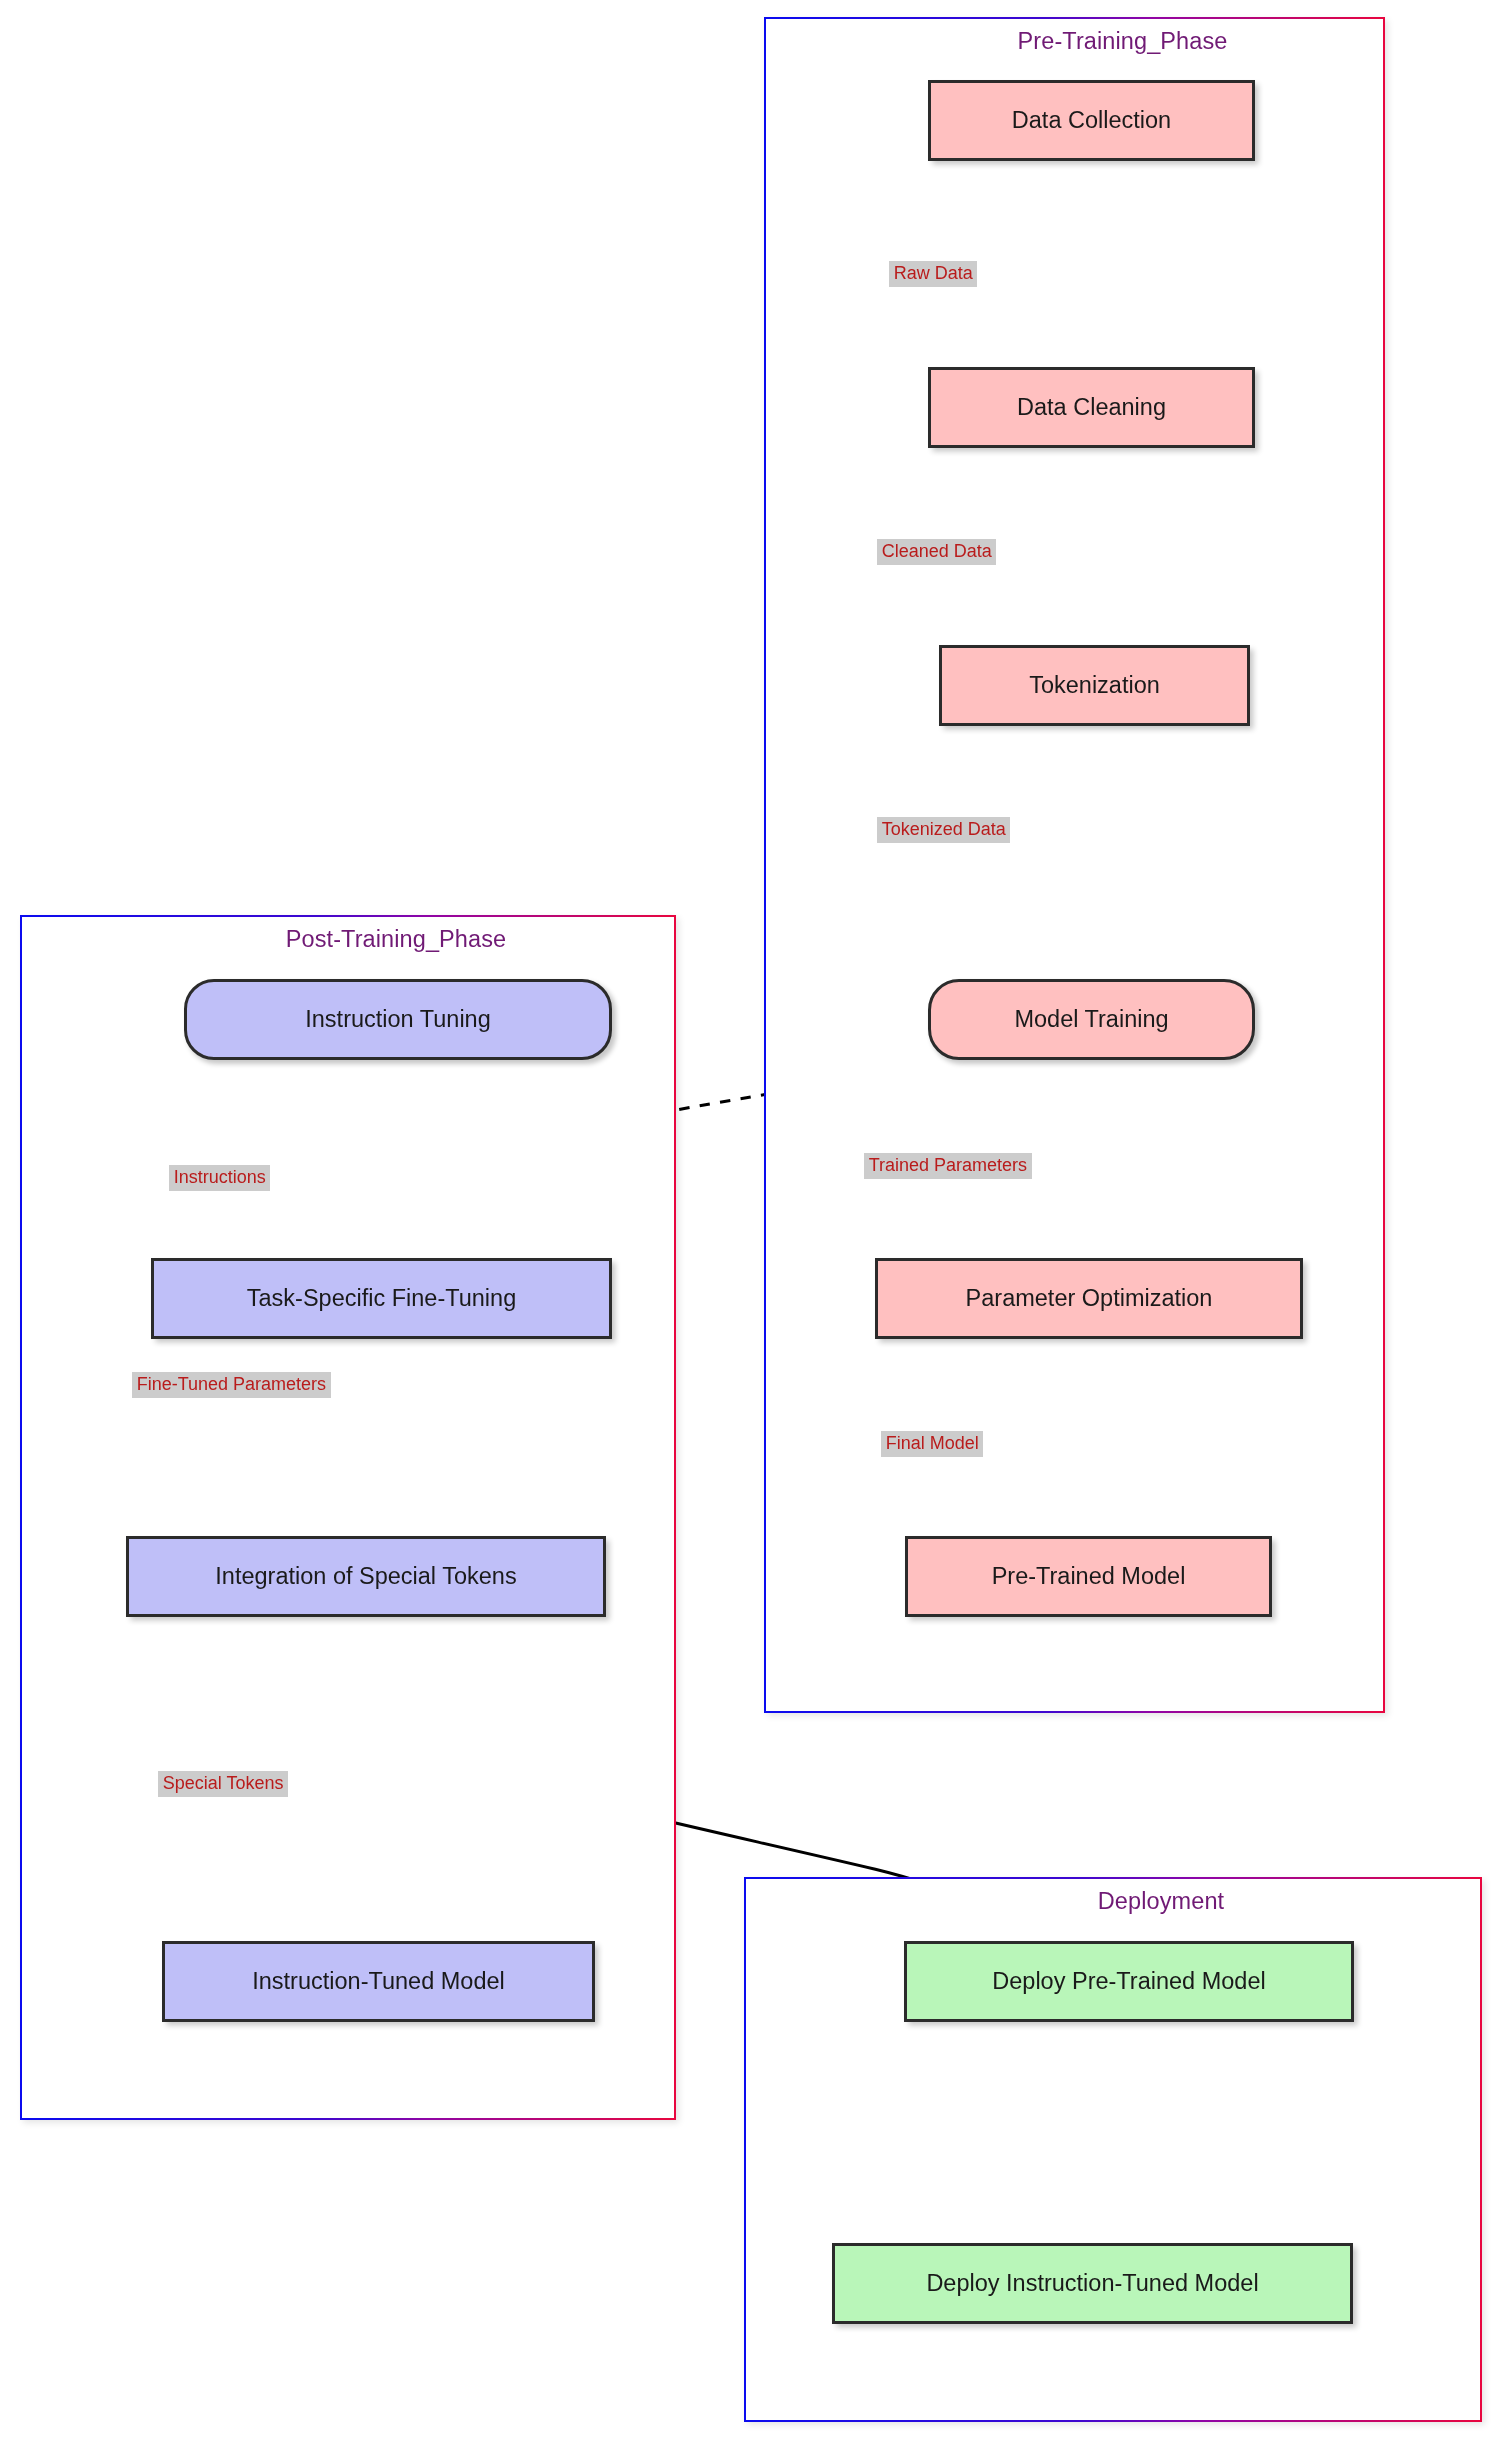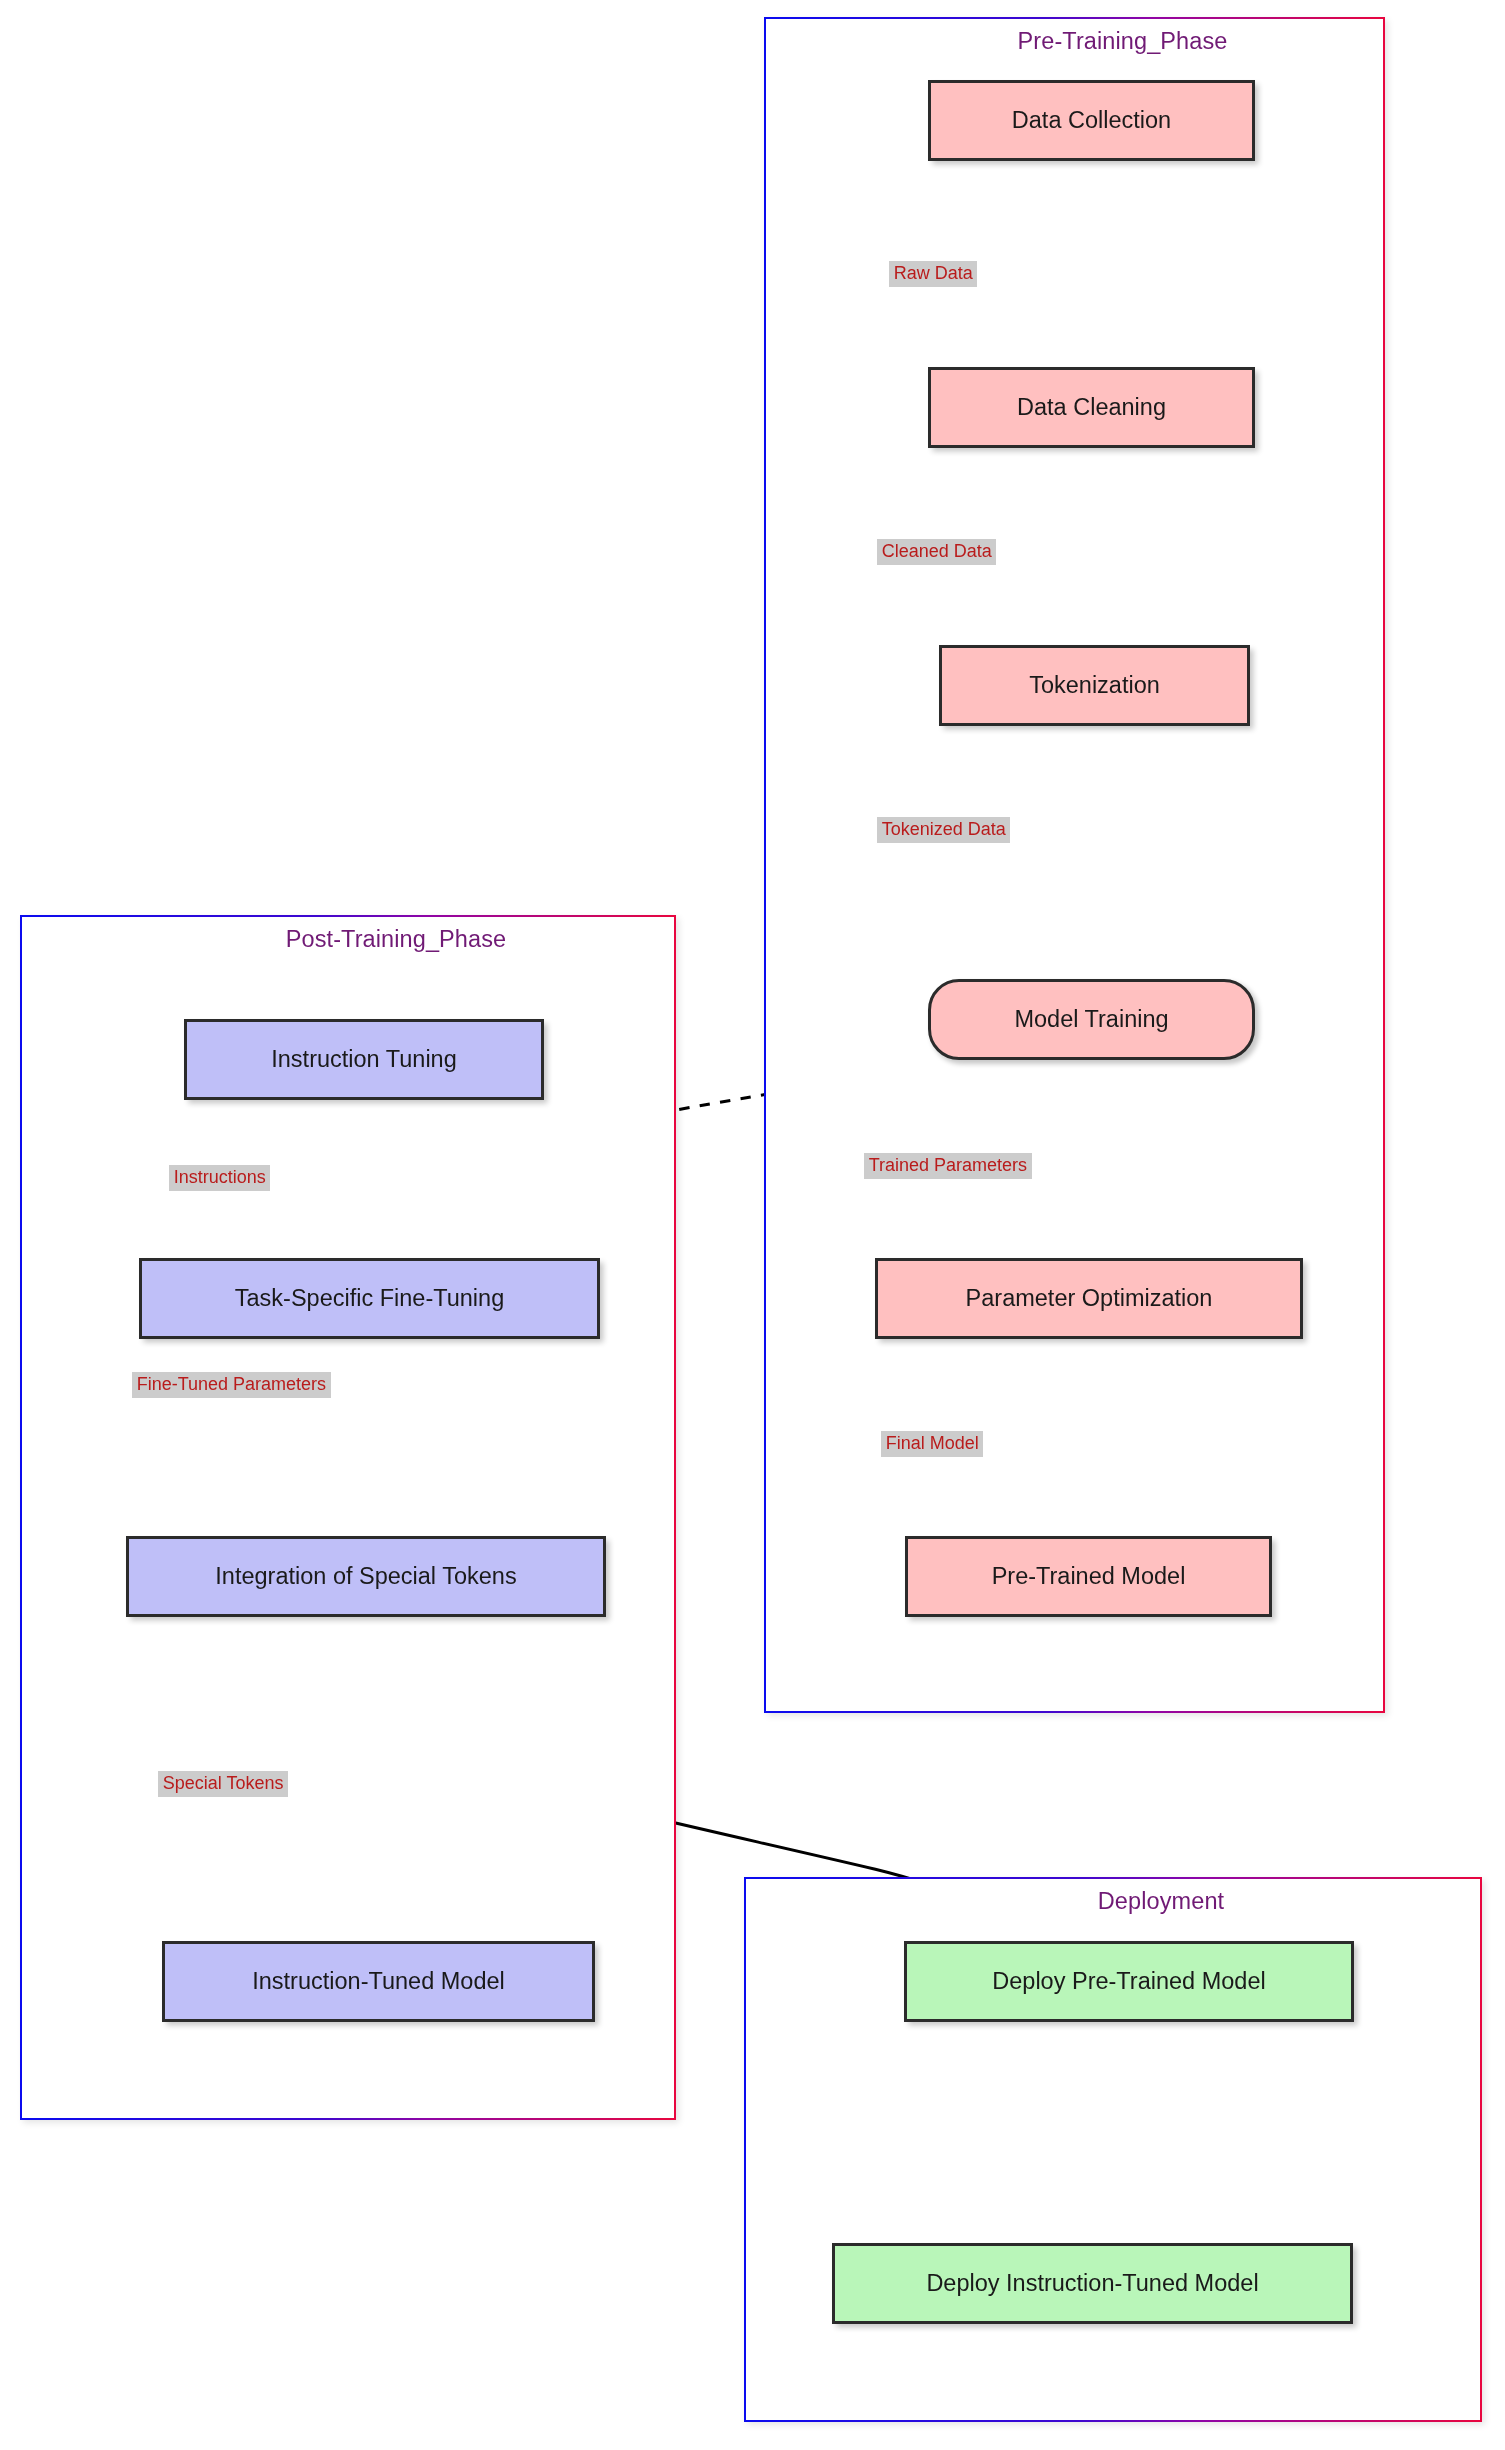--- a/index.html
+++ b/index.html
@@ -188,25 +188,25 @@
   </div>
 
   <div class="node pink" style="left:875px; top:1258px; width:428px; height:81px;">
     <span>Parameter Optimization</span>
   </div>
 
   <div class="node pink" style="left:905px; top:1536px; width:367px; height:81px;">
     <span>Pre-Trained Model</span>
   </div>
 
-  <div class="node purple" style="left:184px; top:1019px; width:360px; height:81px;">
+  <div class="node purple" style="left:184px; top:979px; width:428px; height:81px;border-radius:30px;">
     <span>Instruction Tuning</span>
   </div>
 
-  <div class="node purple" style="left:139px; top:1258px; width:461px; height:81px;">
+  <div class="node purple" style="left:151px; top:1258px; width:461px; height:81px;">
     <span>Task-Specific Fine-Tuning</span>
   </div>
 
   <div class="node purple" style="left:126px; top:1536px; width:480px; height:81px;">
     <span>Integration of Special Tokens</span>
   </div>
 
   <div class="node purple" style="left:162px; top:1941px; width:433px; height:81px;">
     <span>Instruction-Tuned Model</span>
   </div>

